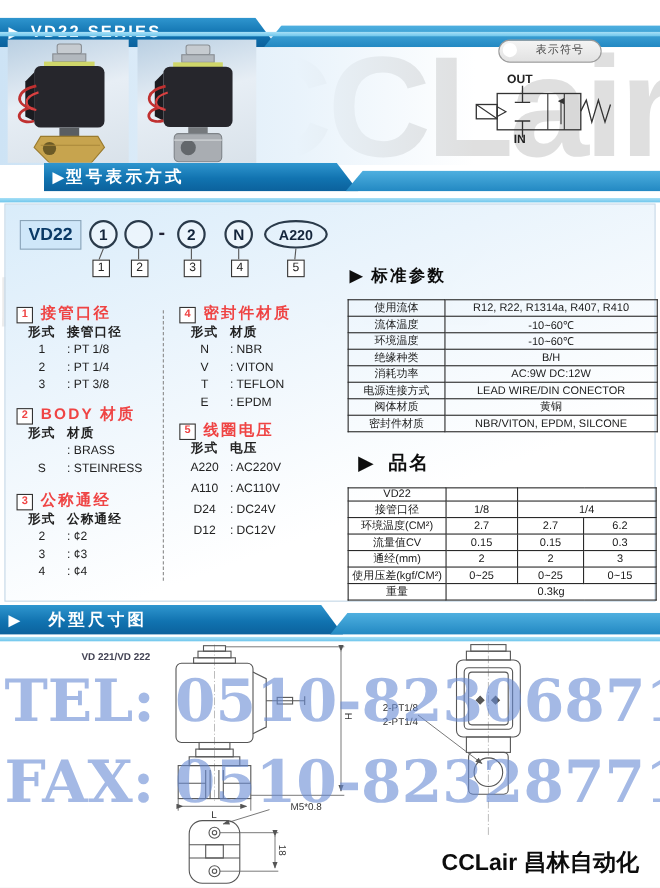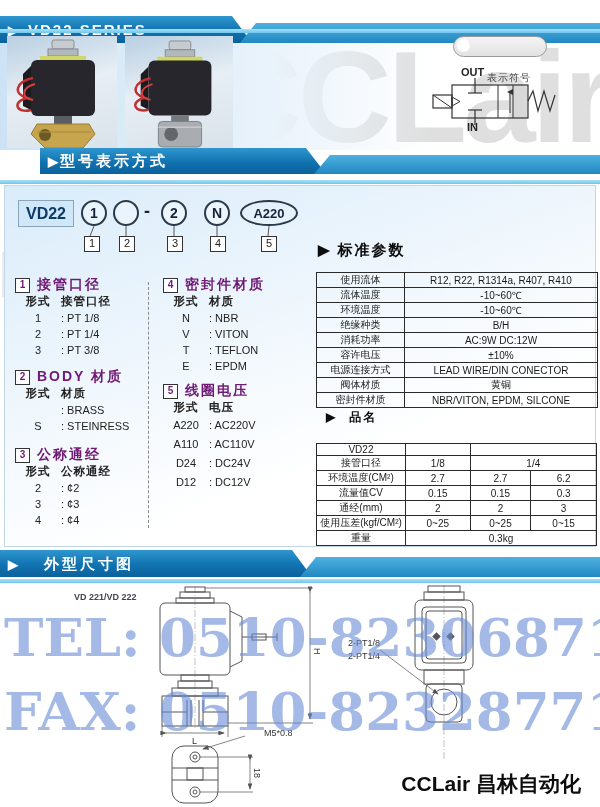--- a/index.html
+++ b/index.html
@@ -21,38 +21,38 @@
   .stripe{position:absolute;left:0;width:600px;height:4px;background:linear-gradient(180deg,#a7e0f7,#6fc6ec);}
 
   
   .photo{position:absolute;top:36px;height:112px;overflow:hidden;
     background:linear-gradient(165deg,#b9cfe2 0%,#e7eef5 45%,#d9e2ea 100%);}
 
   
   .pill{position:absolute;left:453px;top:36px;width:92px;height:19px;border:1.5px solid #9a9a9a;
     border-radius:11px;background:linear-gradient(180deg,#f4f4f4,#e2e2e2);}
   .pill .dot{position:absolute;left:3px;top:2px;width:13px;height:13px;border-radius:50%;background:#fff;}
-  .pill .lbl{position:absolute;left:22px;top:0;right:4px;text-align:center;font-size:10px;line-height:18px;color:#444;letter-spacing:1px;margin-top:32px;}
+  .pill .lbl{position:absolute;left:22px;top:0;right:4px;text-align:center;font-size:10px;line-height:18px;color:#444;letter-spacing:1px;}
 
   
   .vd-box{position:absolute;left:18px;top:200px;width:54px;height:25px;border:1px solid #8aa4b8;
     background:#cfe7f9;color:#0a3a66;font-size:16px;font-weight:bold;text-align:center;line-height:25px;}
   .mcircle{position:absolute;top:200px;width:26px;height:26px;border:2px solid #2a3a4a;border-radius:50%;
     text-align:center;line-height:23px;font-size:14px;font-weight:bold;color:#13243a;background:rgba(255,255,255,0.35);box-sizing:border-box;}
   .mellipse{position:absolute;left:240px;top:200px;width:58px;height:26px;border:2px solid #2a3a4a;border-radius:50%;
     text-align:center;line-height:23px;font-size:13px;font-weight:bold;color:#13243a;box-sizing:border-box;}
   .mdash{position:absolute;left:144px;top:201px;font-size:18px;font-weight:bold;color:#223;}
   .ibox{position:absolute;top:236px;width:14px;height:14px;border:1px solid #333;background:#fff;
     font-size:11px;line-height:13px;text-align:center;color:#222;}
 
   
   .sec2-bg{position:absolute;left:4px;top:185px;width:590px;height:360px;border:1px solid #c2d6e6;
     background:linear-gradient(160deg,#d9ecfa 0%,#eaf4fc 30%,rgba(255,255,255,0.9) 70%);}
   .grp{position:absolute;font-size:11px;color:#222;}
-  .grp-title{font-size:14px;font-weight:bold;color:#701a75;letter-spacing:2px;height:18px;}
+  .grp-title{font-size:14px;font-weight:bold;color:#ef4444;letter-spacing:2px;height:18px;}
   .numbox{display:inline-block;width:13px;height:13px;border:1px solid #333;font-size:10px;line-height:12px;
     text-align:center;letter-spacing:0;margin-right:7px;vertical-align:1px;background:#fff;}
   .grp-head{font-weight:bold;font-size:11.5px;height:16px;letter-spacing:1px;}
   .grp-row{height:16px;line-height:16px;}
   .g5 .grp-row{height:19px;line-height:19px;}
   .gk{display:inline-block;width:46px;text-align:center;}
   .gv{display:inline-block;}
   .divider-dashed{position:absolute;left:148px;top:282px;height:246px;border-left:1px dashed #8a8a8a;}
 
   
@@ -255,39 +255,35 @@
         </tr>
     <tr>
           <td class="lab">绝缘种类</td>
           <td>B/H</td>
         </tr>
     <tr>
           <td class="lab">消耗功率</td>
           <td>AC:9W  DC:12W</td>
         </tr>
     <tr>
-          <td class="lab">容许电压</td>
-          <td>±10%</td>
-        </tr>
-    <tr>
           <td class="lab small">电源连接方式</td>
           <td>LEAD WIRE/DIN CONECTOR</td>
         </tr>
     <tr>
           <td class="lab">阀体材质</td>
           <td>黄铜</td>
         </tr>
     <tr>
           <td class="lab">密封件材质</td>
           <td>NBR/VITON, EPDM, SILCONE</td>
         </tr>
   </tbody>
     </table>
 
-  <div class="sec-h" style="left:326px;top:409px;font-size:12px;letter-spacing:2px;">
+  <div class="sec-h" style="left:326px;top:409px;font-size:17px;letter-spacing:2px;">
     <span class="arr" style="margin-right:12px;">▶</span><span>品名</span>
   </div>
   <table class="tbl" style="left:316px;top:443px;width:281px;">
     <colgroup>
         <col style="width:88px;">
         <col style="width:64px;">
         <col style="width:60px;">
         <col style="width:65px;">
       </colgroup>
     <tbody>

